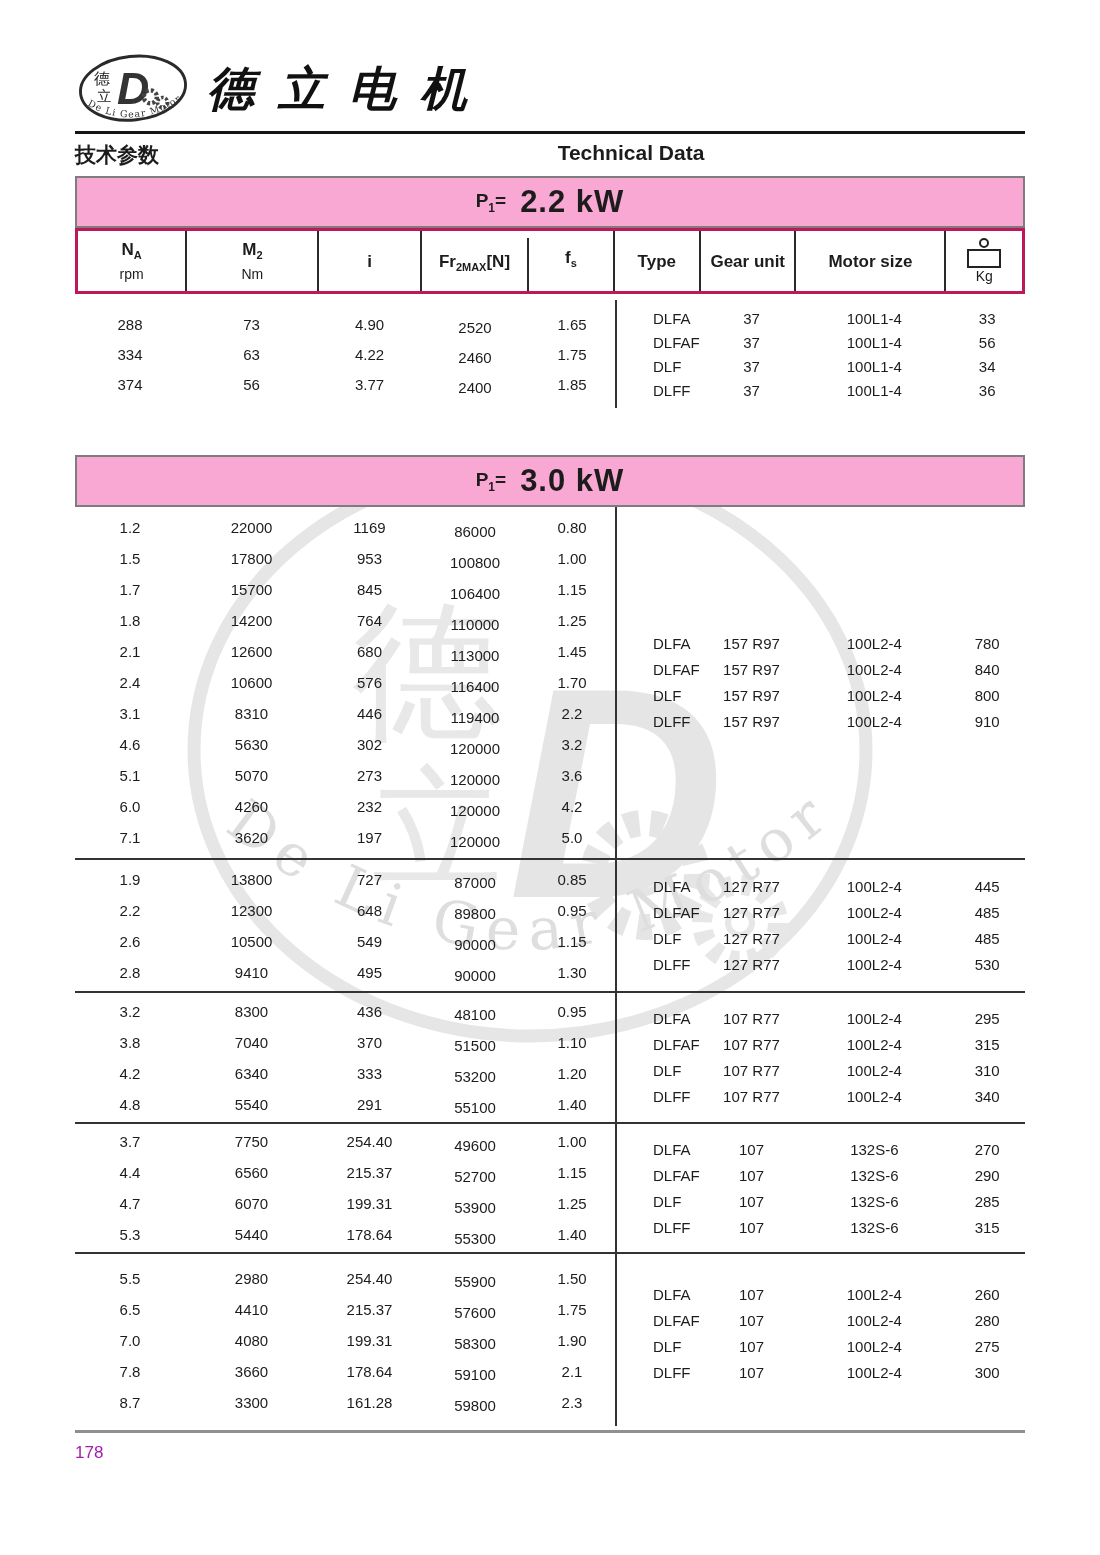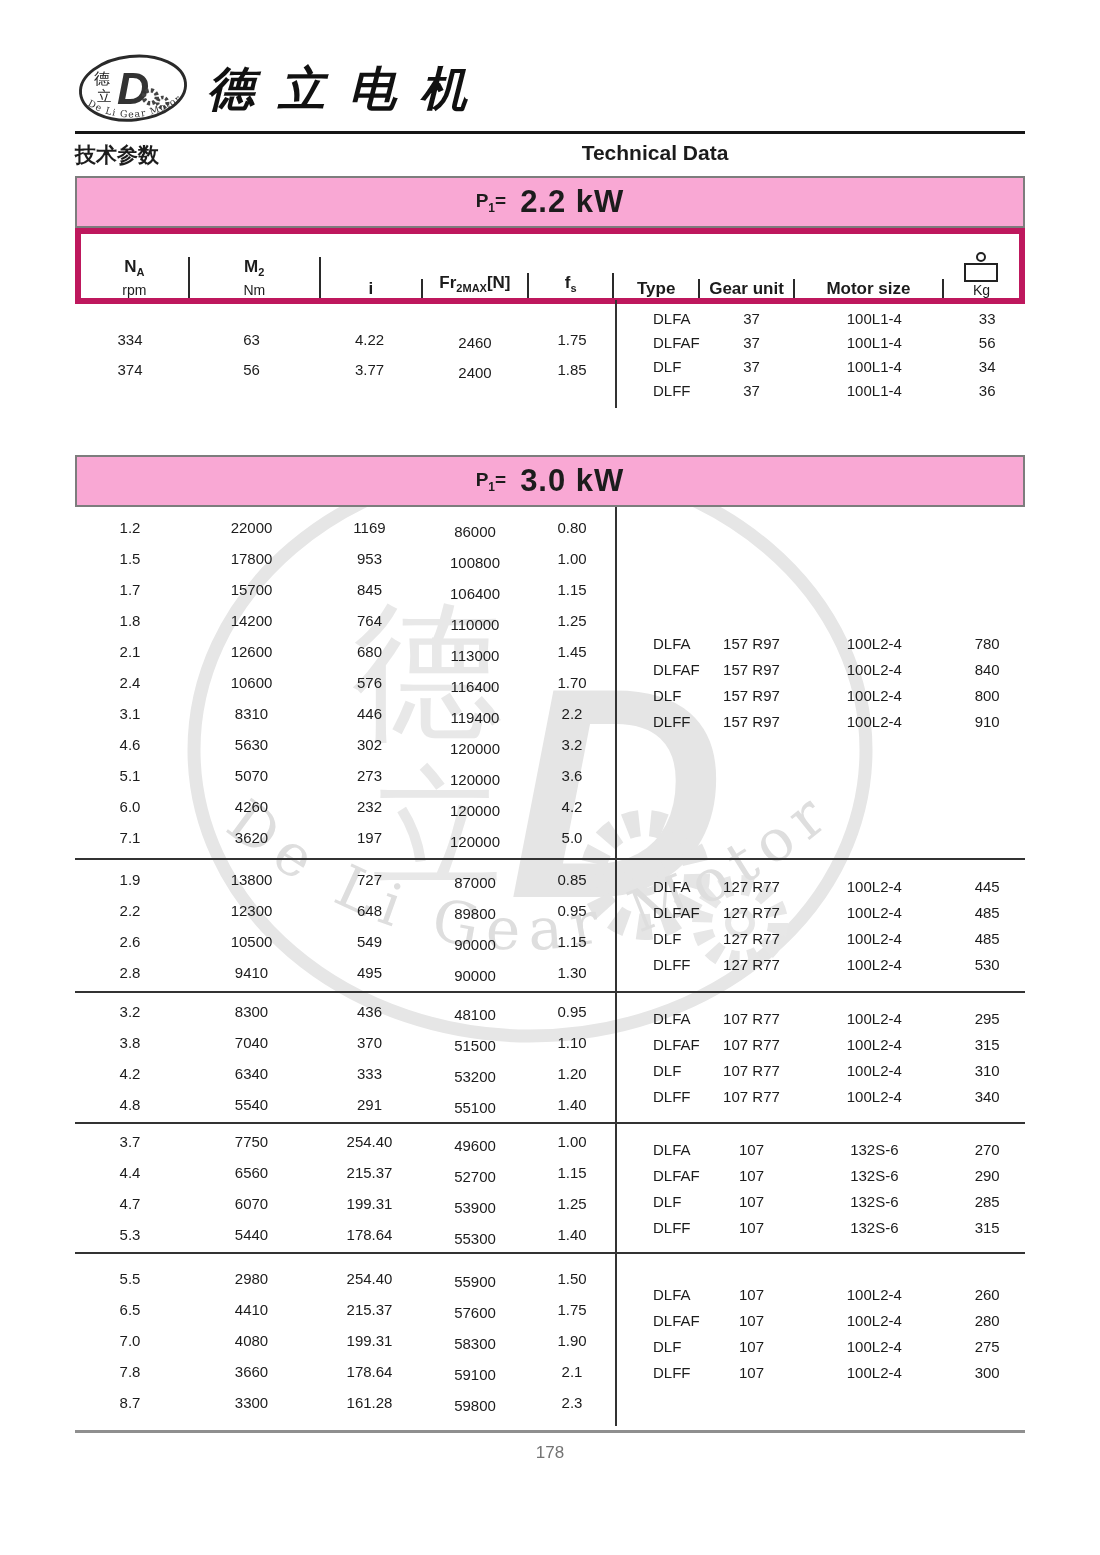--- a/index.html
+++ b/index.html
@@ -17,38 +17,38 @@
   .logo { position:absolute; left:0; top:2px; width:116px; height:78px; }
   .brand-name {
     position:absolute; left:132px; top:8px;
     font-family:"DejaVu Serif", serif; font-weight:bold; font-style:italic;
     font-size:47px; letter-spacing:24px; color:#111; white-space:nowrap;
   }
   .brand-rule { position:absolute; left:0; top:131px; width:100%; height:3px; background:#151515; }
 
   .titles { position:absolute; left:0; top:141px; width:100%; height:30px; }
   .title-zh { position:absolute; left:0; top:0; font-size:21px; font-weight:bold; }
-  .title-en { position:absolute; left:580px; top:0; transform:translateX(-50%); font-size:21px; font-weight:bold; }
+  .title-en { position:absolute; left:556px; top:0; transform:translateX(-50%); font-size:21px; font-weight:bold; }
 
   
   .banner {
     position:absolute; left:0; width:100%; box-sizing:border-box;
     border:2px solid #7d7d7d; background:#f9a8d4;
     display:flex; align-items:center; justify-content:center;
   }
   .banner-1 { top:176px; height:52px; }
   .banner-2 { top:455px; height:52px; }
   .p-label { font-size:19px; font-weight:bold; letter-spacing:0; }
   .p-label sub { font-size:12px; }
   .p-power { font-size:31px; font-weight:800; letter-spacing:1px; margin-left:14px; }
 
   
   .head-row {
-    position:absolute; left:0; top:228px; width:100%; height:76px; box-sizing:border-box;
-    border:6px solid #be185d; display:flex;align-items:flex-end;
+    position:absolute; left:0; top:228px; width:100%; height:66px; box-sizing:border-box;
+    border:3px solid #be185d; display:flex;
   }
   .hc {
     box-sizing:border-box; border-right:2px solid #2a2a2a;
     display:flex; flex-direction:column; align-items:center; justify-content:center;
   }
   .hc:last-child { border-right:none; }
   .h-main { font-size:17px; font-weight:bold; line-height:19px; }
   .h-main sub { font-size:11px; font-weight:bold; }
   .h-unit { font-size:14px; line-height:16px; }
   .kg-knob { width:6px; height:6px; border:2px solid #222; border-radius:50%; display:block; }
@@ -86,21 +86,21 @@
   .t30 .rrow { height:26px; }
   .b1 { height:351px; }
   .b2 { height:133px; }
   .b3 { height:131px; }
   .b4 { height:130px; }
   .b5 { height:174px; }
   .b5 .block-right { padding-bottom:14px; }
 
   
   .bottom-rule { position:absolute; left:0; top:1430px; width:100%; height:3px; background:#8f8f8f; }
-  .page-num { position:absolute; left:0; top:1443px; width:100%; text-align:center; font-size:17px; color:#737373; }
+  .page-num { position:absolute; left:0; top:1443px; width:100%; text-align:left; font-size:17px; color:#a21caf; }
 </style>
 </head>
 <body>
 
 <div class="page">
 
   <svg class="watermark" viewBox="0 0 780 630" aria-hidden="true">
     <ellipse cx="390" cy="295" rx="336" ry="286" fill="none" stroke="#e6e6e6" stroke-width="13"></ellipse>
     <text x="212" y="268" font-size="150" fill="#e8e8e8" font-family="DejaVu Serif, serif">德</text>
     <text x="232" y="418" font-size="130" fill="#e8e8e8" font-family="DejaVu Serif, serif">立</text>
@@ -174,20 +174,27 @@
       <div class="hc w-kg">
         <span class="kg-knob"></span>
         <span class="kg-body"></span>
         <div class="h-unit">Kg</div>
       </div>
     </div>
 
     <div class="block t22-block">
       <div class="block-left">
 
+          <div class="lrow">
+            <span class="lc w-na">288</span>
+            <span class="lc w-m2">73</span>
+            <span class="lc w-i">4.90</span>
+            <span class="lc w-fr">2520</span>
+            <span class="lc w-fs">1.65</span>
+          </div>
 
           <div class="lrow">
             <span class="lc w-na">334</span>
             <span class="lc w-m2">63</span>
             <span class="lc w-i">4.22</span>
             <span class="lc w-fr">2460</span>
             <span class="lc w-fs">1.75</span>
           </div>
 
           <div class="lrow">

